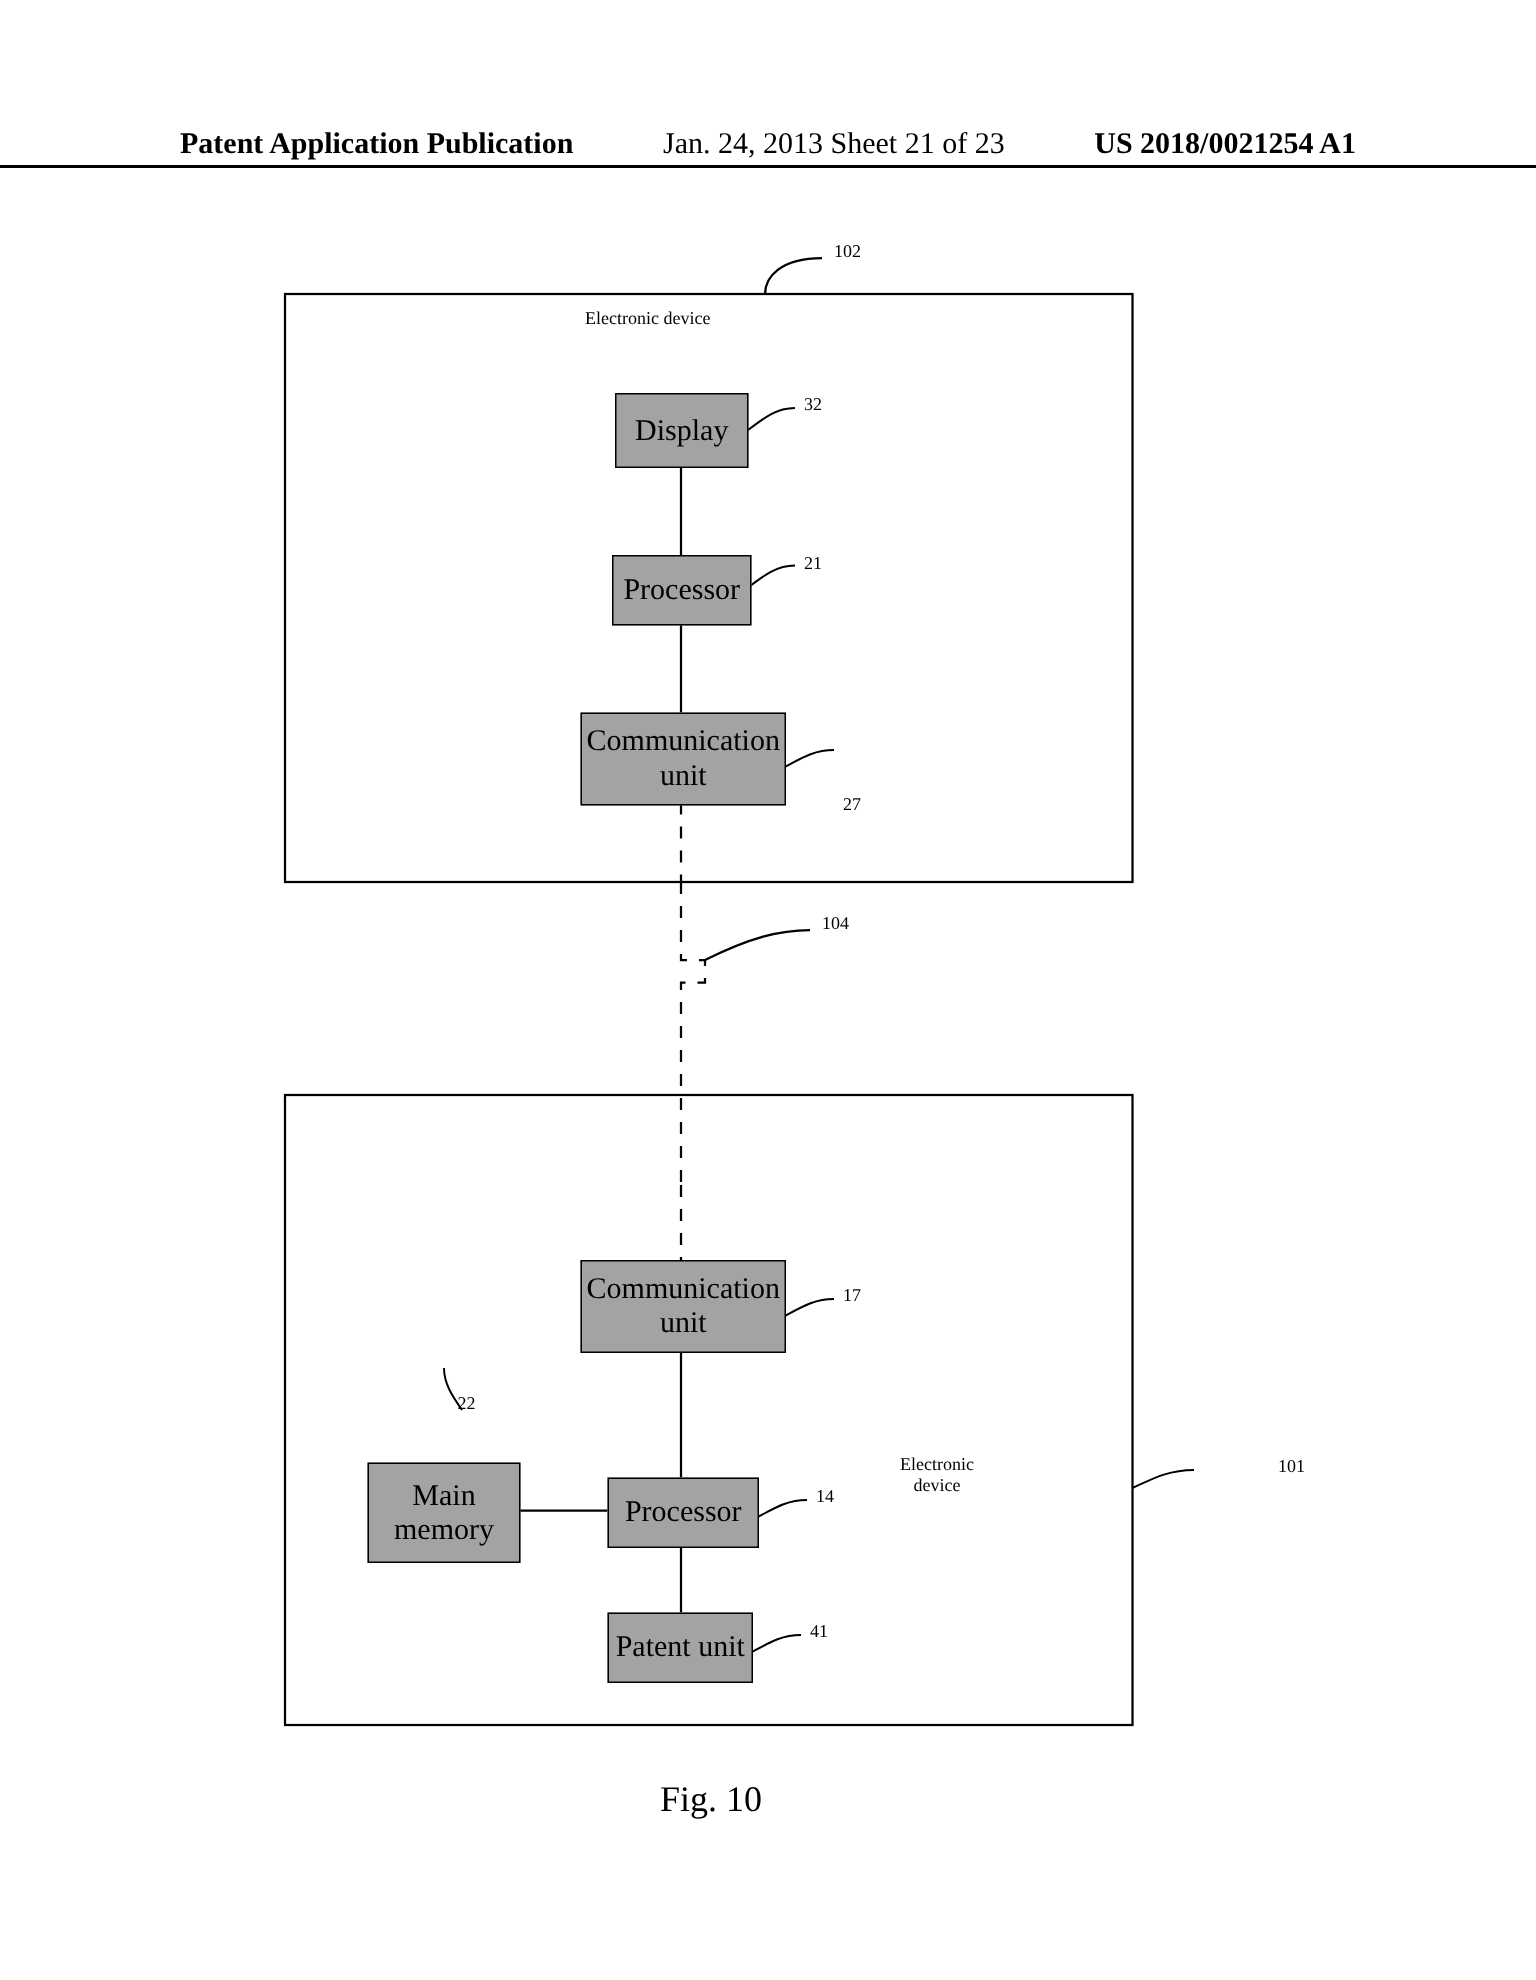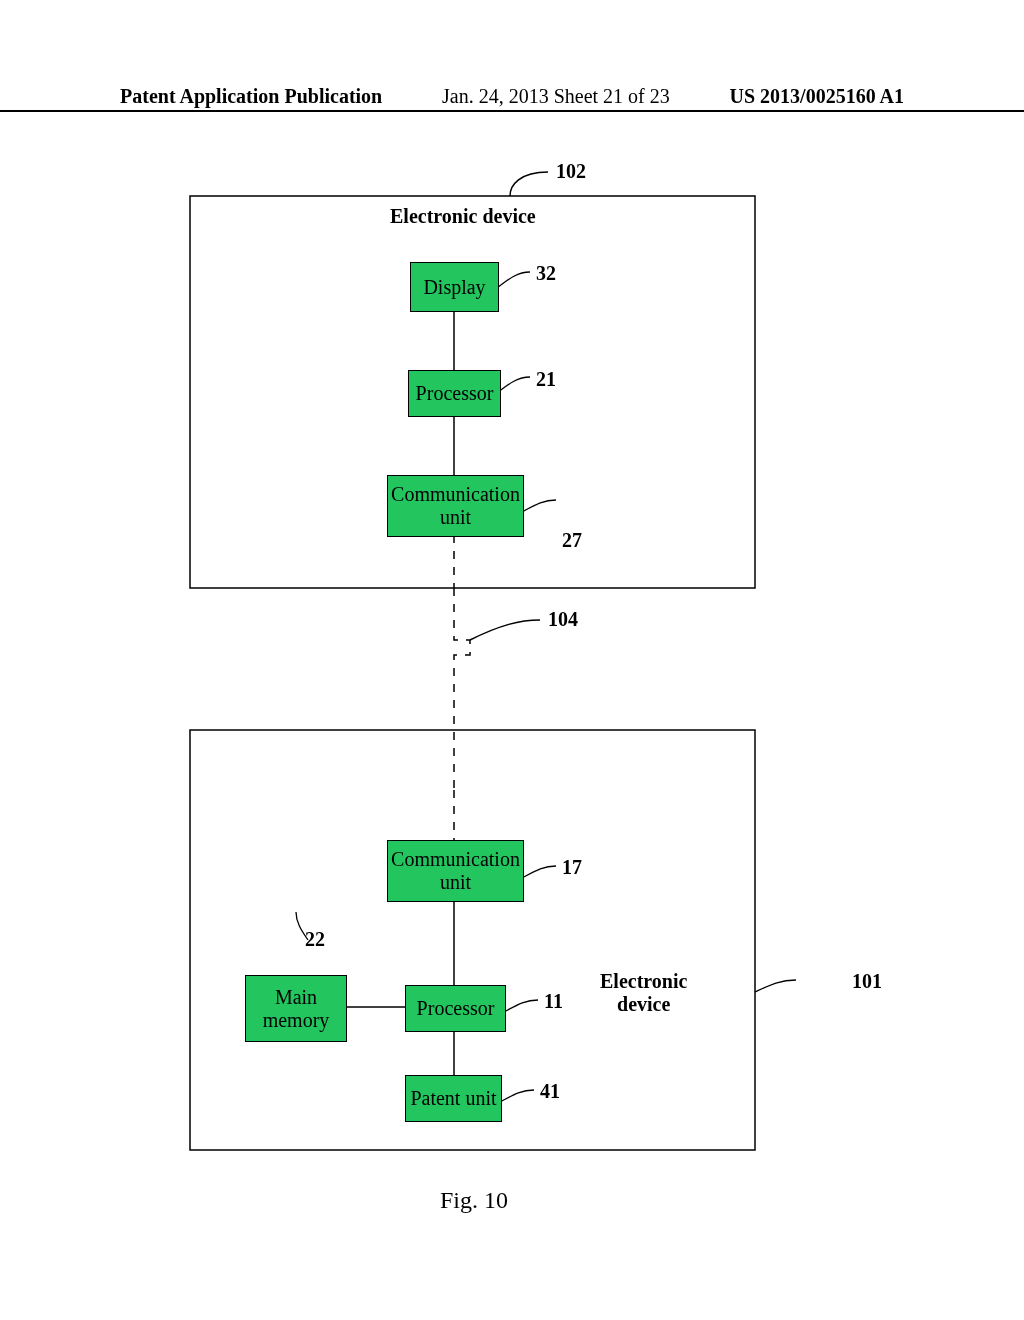--- a/index.html
+++ b/index.html
@@ -26,34 +26,33 @@
     padding: 0 120px;
   }
   .header-left { font-weight: bold; }
   .header-center { font-weight: normal; }
   .header-right { font-weight: bold; }
 
   
   .box {
     position: absolute;
     border: 1.5px solid #000;
-    background: #22c55e;
+    background: #a3a3a3;
     text-align: center;
     display: flex;
     flex-direction: column;
     justify-content: center;
     align-items: center;
     font-size: 20px;
     line-height: 1.15;
   }
   .label {
     position: absolute;
-    font-size: 20px;
+    font-size: 12px;
     white-space: nowrap;
-    font-weight: bold;
   }
   .fig-caption {
     position: absolute;
     font-size: 24px;
     text-align: center;
   }
 
   svg.overlay {
     position: absolute;
     left: 0;
@@ -63,21 +62,21 @@
     pointer-events: none;
   }
 </style>
 </head>
 <body>
 
 <div class="header">
   <div class="header-row">
     <span class="header-left">Patent Application Publication</span>
     <span class="header-center">Jan. 24, 2013   Sheet 21 of 23</span>
-    <span class="header-right">US 2013/0025160 A1</span>
+    <span class="header-right">US 2018/0021254 A1</span>
   </div>
 </div>
 
 <svg class="overlay" viewBox="0 0 1024 1320">
 
   <path d="M 510 196 C 510 185, 520 172, 548 172" fill="none" stroke="#000" stroke-width="1.5"></path>
 
   <rect x="190" y="196" width="565" height="392" fill="none" stroke="#000" stroke-width="1.5"></rect>
 
   <line x1="454" y1="310" x2="454" y2="370" stroke="#000" stroke-width="1.5"></line>
@@ -141,21 +140,21 @@
 
 <div class="box" style="left:245px; top:975px; width:100px; height:65px;">
   <span>Main</span>
   <span>memory</span>
 </div>
 <div class="label" style="left:305px; top:928px;">22</div>
 
 <div class="box" style="left:405px; top:985px; width:99px; height:45px;">
   <span>Processor</span>
 </div>
-<div class="label" style="left:544px; top:990px;">11</div>
+<div class="label" style="left:544px; top:990px;">14</div>
 
 <div class="label" style="left:600px; top:970px; text-align:center; line-height:1.15;">
   <span>Electronic</span><br>
   <span>device</span>
 </div>
 <div class="label" style="left:852px; top:970px;">101</div>
 
 <div class="box" style="left:405px; top:1075px; width:95px; height:45px;">
   <span>Patent unit</span>
 </div>

